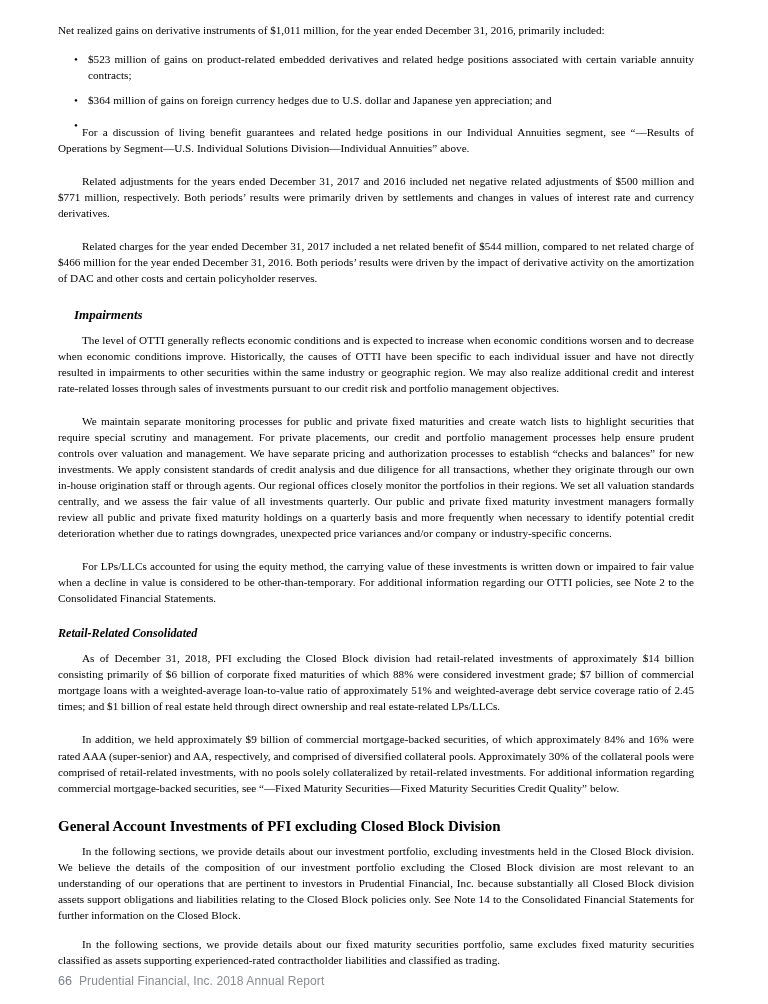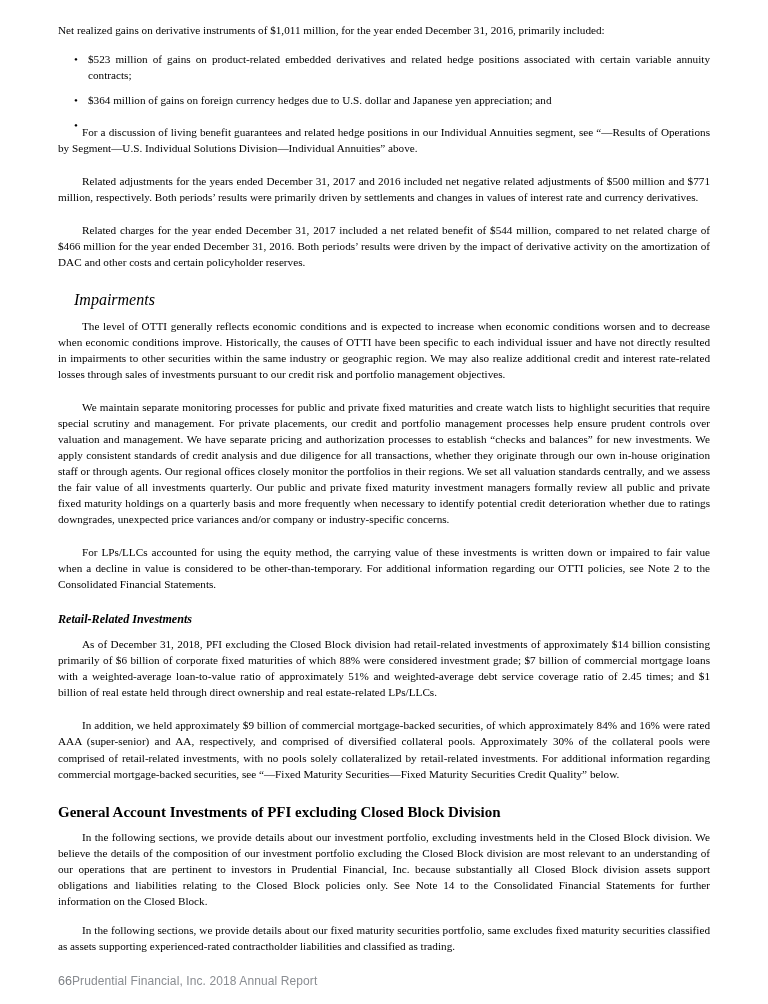--- a/index.html
+++ b/index.html
@@ -12,21 +12,21 @@
     min-height: 1004px;
     font-family: "Liberation Serif", serif;
     color: #000000;
     -webkit-font-smoothing: antialiased;
   }
   .page {
     position: relative;
     width: 768px;
     min-height: 1004px;
     box-sizing: border-box;
-    padding: 22px 58px 0 58px;
+    padding: 22px 74px 0 58px;
   }
   .para {
     font-size: 11.2px;
     line-height: 1.43;
     text-align: justify;
     margin: 0 0 13px 0;
     text-indent: 24px;
   }
   .para.noindent {
     text-indent: 0;
@@ -48,22 +48,22 @@
     margin-bottom: 0;
   }
   ul.bullets li .bullet-dot {
     position: absolute;
     left: 16px;
     top: 0;
   }
   h3.sub-italic {
     font-family: "Liberation Serif", serif;
     font-style: italic;
-    font-weight: normal;
-    font-size: 16px;
+    font-weight: bold;
+    font-size: 13px;
     margin: 21px 0 9px 16px;
   }
   h3.sub-bold-italic {
     font-family: "Liberation Serif", serif;
     font-style: italic;
     font-weight: bold;
     font-size: 12.1px;
     margin: 20px 0 9px 0;
   }
   h3.sub-bold {
@@ -72,20 +72,21 @@
     font-size: 15px;
     margin: 22px 0 8px 0;
   }
   .gap-small { height: 4px; }
   .footer {
     position: absolute;
     left: 58px;
     bottom: 16px;
     display: flex;
     align-items: flex-start;
+    gap: 7px;
     color: #8a8d92;
   }
   .footer .page-num {
     font-family: "Liberation Sans", sans-serif;
     font-size: 12.6px;
     color: #7d8085;
   }
   .footer .footer-text {
     font-family: "Liberation Sans", sans-serif;
     font-size: 12px;
@@ -123,21 +124,21 @@
   <p class="para">The level of OTTI generally reflects economic conditions and is expected to increase when economic conditions worsen and to decrease when economic conditions improve. Historically, the causes of OTTI have been specific to each individual issuer and have not directly resulted in impairments to other securities within the same industry or geographic region. We may also realize additional credit and interest rate-related losses through sales of investments pursuant to our credit risk and portfolio management objectives.</p>
 
   <div class="gap-small"></div>
 
   <p class="para">We maintain separate monitoring processes for public and private fixed maturities and create watch lists to highlight securities that require special scrutiny and management. For private placements, our credit and portfolio management processes help ensure prudent controls over valuation and management. We have separate pricing and authorization processes to establish “checks and balances” for new investments. We apply consistent standards of credit analysis and due diligence for all transactions, whether they originate through our own in-house origination staff or through agents. Our regional offices closely monitor the portfolios in their regions. We set all valuation standards centrally, and we assess the fair value of all investments quarterly. Our public and private fixed maturity investment managers formally review all public and private fixed maturity holdings on a quarterly basis and more frequently when necessary to identify potential credit deterioration whether due to ratings downgrades, unexpected price variances and/or company or industry-specific concerns.</p>
 
   <div class="gap-small"></div>
 
   <p class="para">For LPs/LLCs accounted for using the equity method, the carrying value of these investments is written down or impaired to fair value when a decline in value is considered to be other-than-temporary. For additional information regarding our OTTI policies, see Note 2 to the Consolidated Financial Statements.</p>
 
-  <h3 class="sub-bold-italic">Retail-Related Investments</h3>
+  <h3 class="sub-bold-italic">Retail-Related Consolidated</h3>
 
   <p class="para">As of December 31, 2018, PFI excluding the Closed Block division had retail-related investments of approximately $14 billion consisting primarily of $6 billion of corporate fixed maturities of which 88% were considered investment grade; $7 billion of commercial mortgage loans with a weighted-average loan-to-value ratio of approximately 51% and weighted-average debt service coverage ratio of 2.45 times; and $1 billion of real estate held through direct ownership and real estate-related LPs/LLCs.</p>
 
   <div class="gap-small"></div>
 
   <p class="para">In addition, we held approximately $9 billion of commercial mortgage-backed securities, of which approximately 84% and 16% were rated AAA (super-senior) and AA, respectively, and comprised of diversified collateral pools. Approximately 30% of the collateral pools were comprised of retail-related investments, with no pools solely collateralized by retail-related investments. For additional information regarding commercial mortgage-backed securities, see “—Fixed Maturity Securities—Fixed Maturity Securities Credit Quality” below.</p>
 
   <h3 class="sub-bold">General Account Investments of PFI excluding Closed Block Division</h3>
 
   <p class="para">In the following sections, we provide details about our investment portfolio, excluding investments held in the Closed Block division. We believe the details of the composition of our investment portfolio excluding the Closed Block division are most relevant to an understanding of our operations that are pertinent to investors in Prudential Financial, Inc. because substantially all Closed Block division assets support obligations and liabilities relating to the Closed Block policies only. See Note 14 to the Consolidated Financial Statements for further information on the Closed Block.</p>

